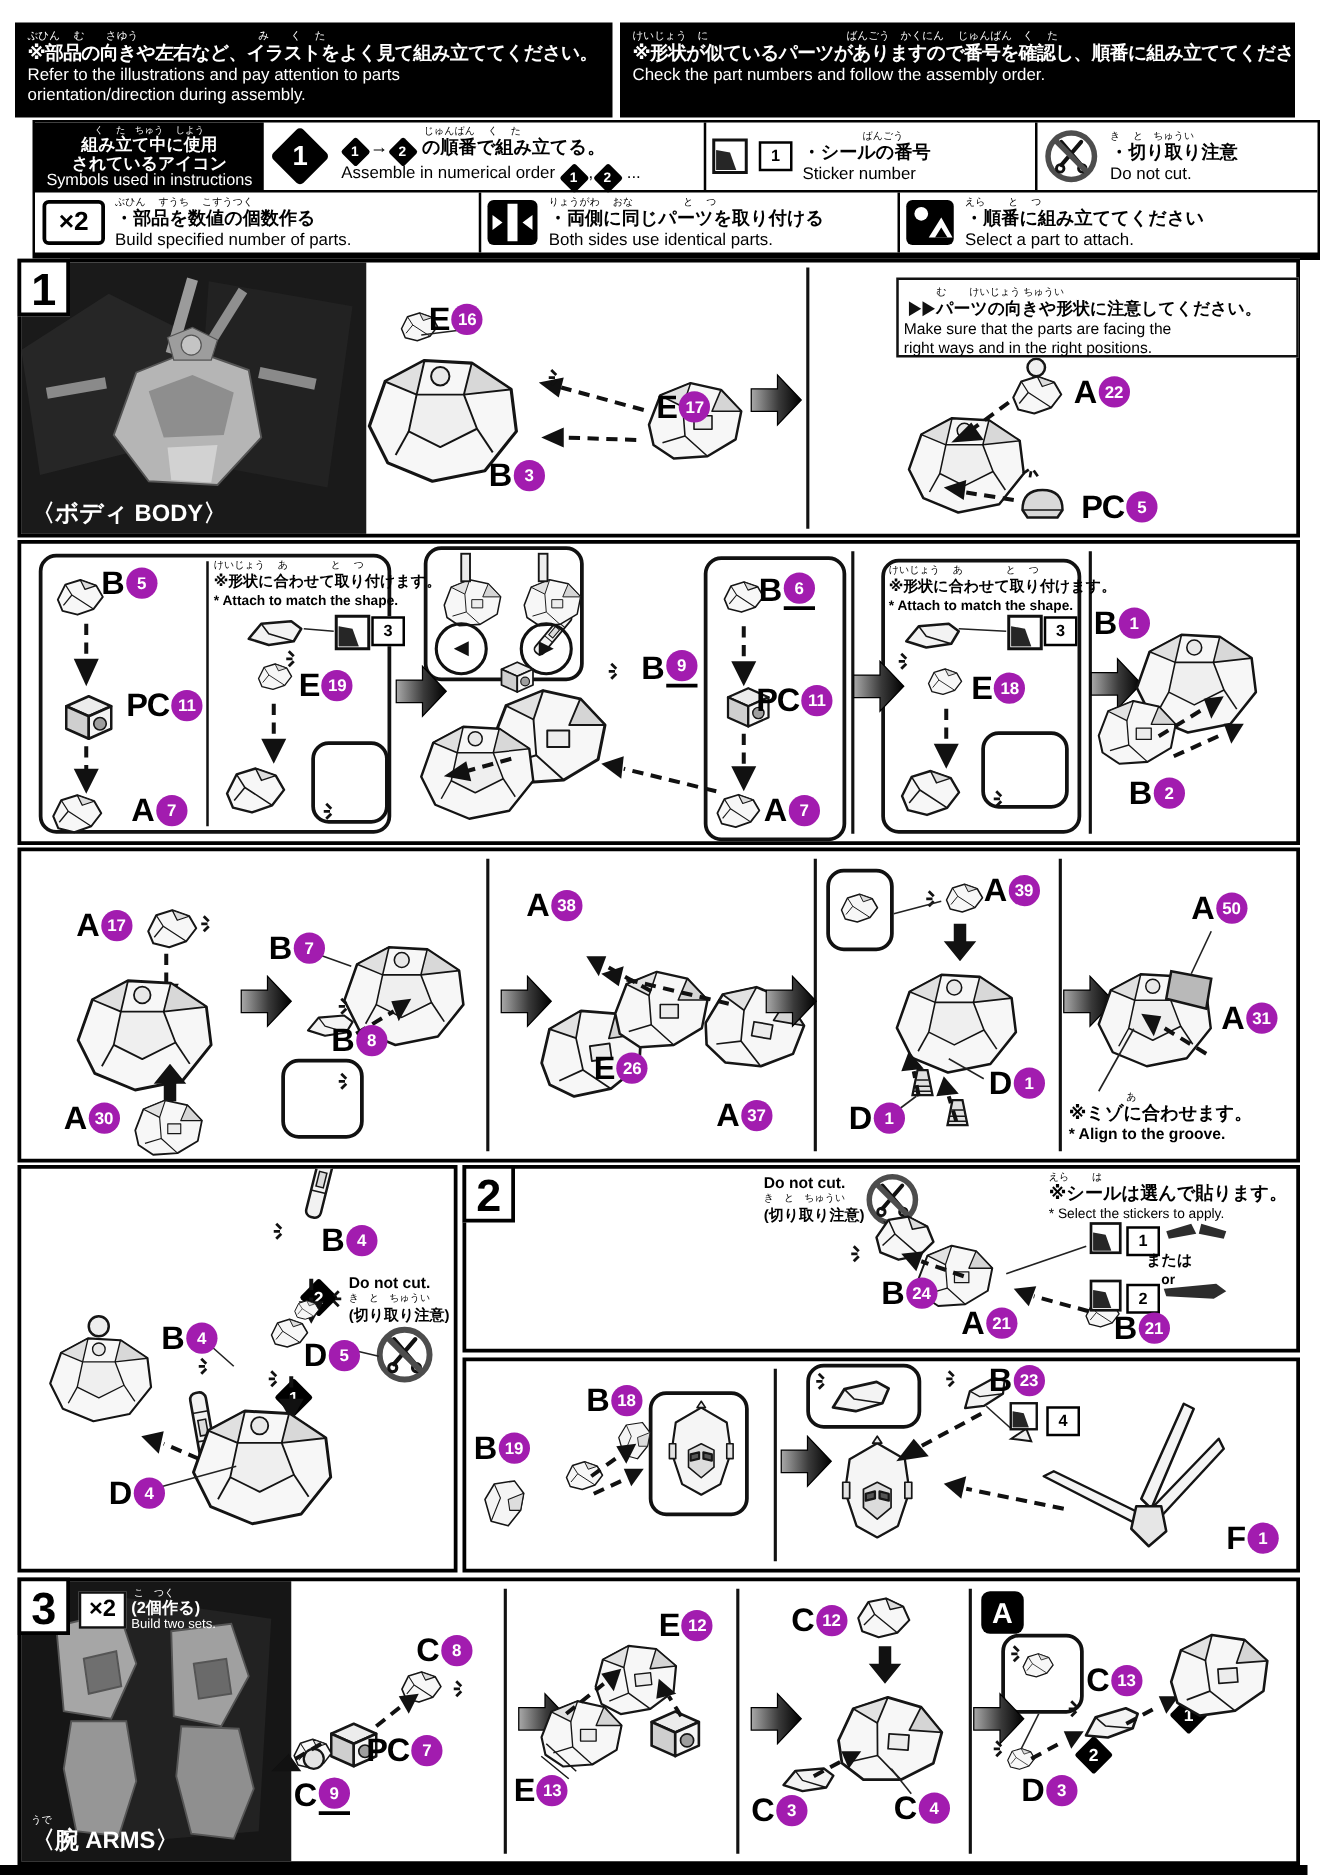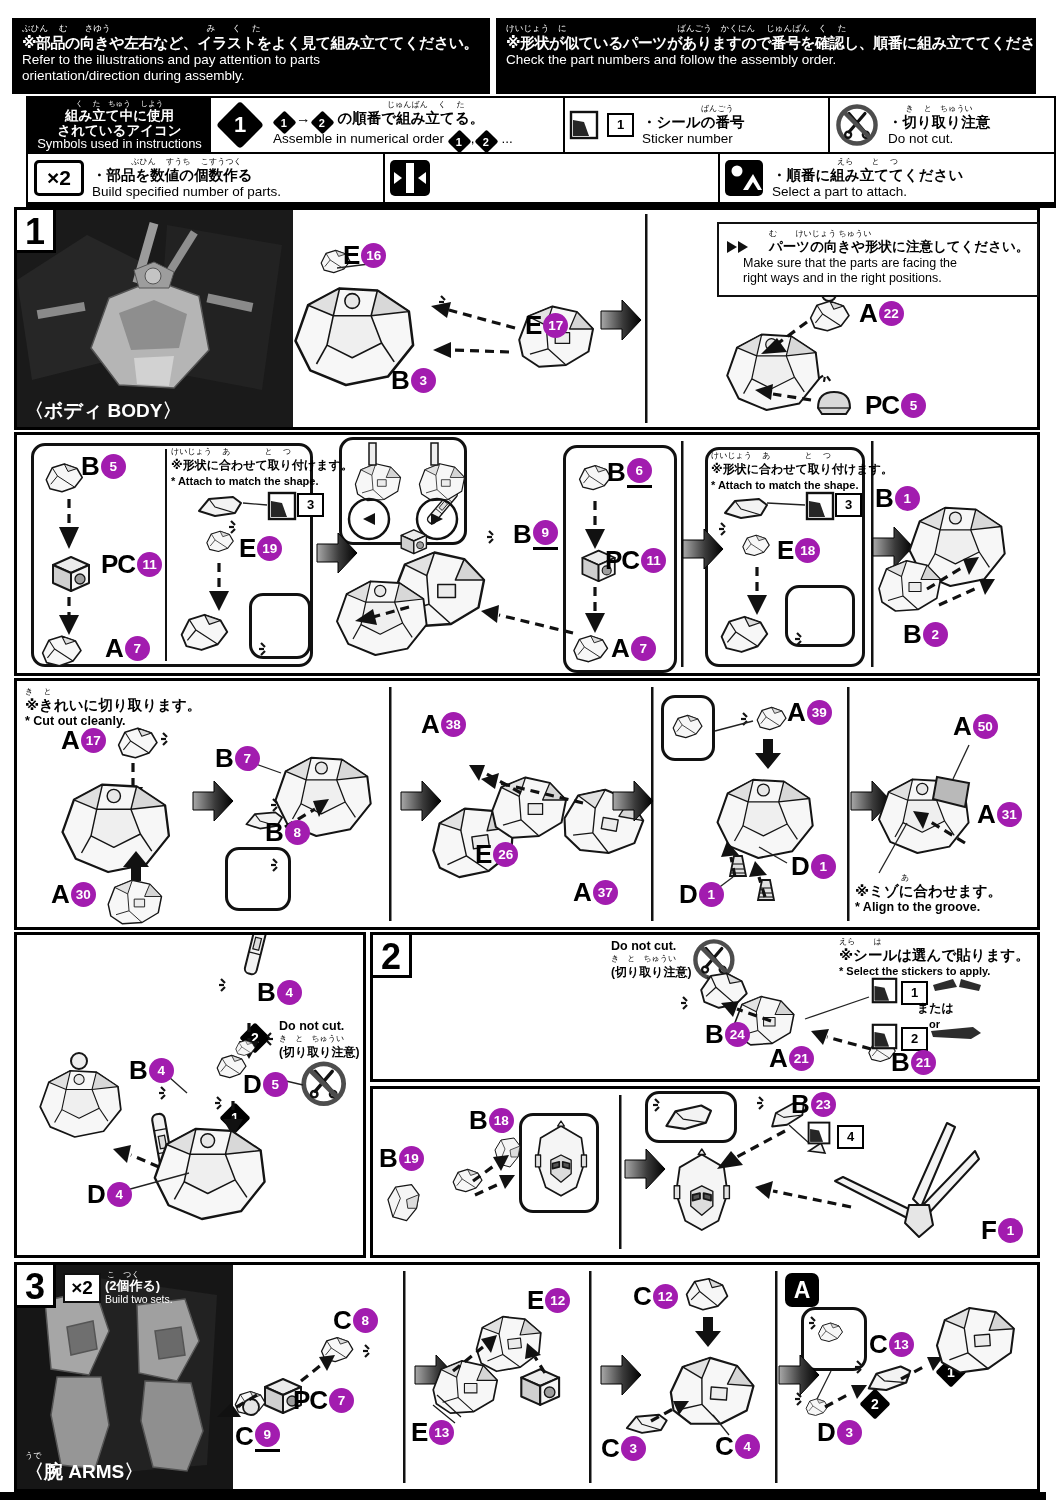--- a/index.html
+++ b/index.html
@@ -11,21 +11,21 @@
   .hnote .jp{font-size:15px;font-weight:bold;line-height:19px;white-space:nowrap;letter-spacing:-0.5px;}
   .hnote .en{font-size:13.5px;line-height:16px;white-space:nowrap;}
   
   .lgd{position:absolute;left:26px;top:96px;width:1026px;height:104px;border:2px solid #000;border-bottom:6px solid #000;box-sizing:content-box;}
   .lgd-title{position:absolute;left:0;top:0;width:183px;height:54px;background:#000;color:#fff;text-align:center;}
   .lgd-title .furi{font-size:7.5px;line-height:8px;margin-top:2px;}
   .lgd-title .jp{font-size:13.5px;font-weight:bold;line-height:15px;}
   .lgd-title .en{font-size:10.5px;line-height:12px;}
   .lcell{position:absolute;display:flex;align-items:center;gap:8px;box-sizing:border-box;padding:4px 6px;}
   .lcell .txt{display:flex;flex-direction:column;}
-  .lfuri{font-size:8px;line-height:9px;white-space:nowrap;text-align:center;}
+  .lfuri{font-size:8px;line-height:9px;white-space:nowrap;}
   .ljp{font-size:14.5px;font-weight:bold;line-height:18px;white-space:nowrap;}
   .len{font-size:13.5px;line-height:16px;white-space:nowrap;}
   .vl{position:absolute;width:2px;background:#000;}
   .hl{position:absolute;height:2px;background:#000;}
   .x2box{border:3px solid #000;border-radius:5px;font-weight:bold;font-size:21px;line-height:30px;width:44px;text-align:center;background:#fff;}
   .bigdia{width:34px;height:34px;background:#000;border-radius:4px;transform:rotate(45deg);display:flex;align-items:center;justify-content:center;margin:4px 8px 4px 6px;flex:none;}
   .bigdia span{transform:rotate(-45deg);color:#fff;font-weight:bold;font-size:22px;}
   .dia{display:inline-flex;width:17px;height:17px;background:#000;border-radius:2px;transform:rotate(45deg);align-items:center;justify-content:center;vertical-align:-3px;margin:0 3px;}
   .dia span{transform:rotate(-45deg);color:#fff;font-weight:bold;font-size:11px;}
   .dia.big{position:absolute;width:22px;height:22px;}
@@ -237,20 +237,25 @@
         <div class="len">Build specified number of parts.</div>
       </div>
     </div>
     <div class="lcell" style="left:355px;top:56px;width:335px;height:48px">
       <svg width="42" height="38">
         <rect x="1" y="1" width="40" height="36" rx="5" fill="#000"></rect>
         <rect x="17" y="4" width="8" height="30" fill="#fff"></rect>
         <polygon points="5,13 13,19 5,25" fill="#fff"></polygon>
         <polygon points="37,13 29,19 37,25" fill="#fff"></polygon>
       </svg>
+      <div class="txt">
+        <div class="lfuri">りょうがわ　 おな　　　　　と　 つ</div>
+        <div class="ljp">・両側に同じパーツを取り付ける</div>
+        <div class="len">Both sides use identical parts.</div>
+      </div>
     </div>
     <div class="lcell" style="left:690px;top:56px;width:336px;height:48px">
       <svg width="40" height="38">
         <rect x="1" y="1" width="38" height="36" rx="5" fill="#000"></rect>
         <circle cx="13" cy="12" r="5.5" fill="#fff"></circle>
         <polygon points="19,31 29,15 38,31" fill="#fff"></polygon>
         <polygon points="24,31 29,23 34,31" fill="#000"></polygon>
       </svg>
       <div class="txt">
         <div class="lfuri">えら　　 と　 つ</div>
@@ -321,21 +326,21 @@
         <span class="cnum">16</span>
       </div>
     <div class="plabel" style="left:508px;top:100px">
         <span>E</span>
         <span class="cnum">17</span>
       </div>
     <div class="plabel" style="left:374px;top:155px">
         <span>B</span>
         <span class="cnum">3</span>
       </div>
-    <div class="cbox" style="left:700px;top:12px;width:322px;height:75px;padding:5px 24px">
+    <div class="cbox" style="left:700px;top:12px;width:322px;height:64px;padding:5px 4px">
       <svg width="22" height="18" style="position:absolute;left:8px;top:14px">
           <use href="#g-dbl"></use>
         </svg>
       <div style="margin-left:26px">
         <div class="nfuri">む　　 けいじょう ちゅうい</div>
         <div class="njp" style="font-size:13.5px">パーツの向きや形状に注意してください。</div>
       </div>
       <div class="nen" style="font-weight:normal">Make sure that the parts are facing the</div>
       <div class="nen" style="font-weight:normal">right ways and in the right positions.</div>
     </div>
@@ -564,25 +569,20 @@
       <use href="#g-lg" transform="translate(854,92) scale(0.8)"></use>
       <polygon points="920,96 952,102 948,126 916,118" fill="#b9b9b9" stroke="#161616" stroke-width="2"></polygon>
       <line class="ld" x1="952" y1="64" x2="936" y2="98"></line>
       <use href="#g-wedge" transform="translate(938,156) rotate(-20 962 168) scale(1.1)"></use>
       <g class="da">
           <line x1="948" y1="162" x2="912" y2="140"></line>
           <polygon points="896,130 912,132 906,148"></polygon>
         </g>
       <line class="ld" x1="862" y1="192" x2="890" y2="142"></line>
     </svg>
-    <div class="note" style="left:8px;top:6px">
-      <div class="nfuri">き　 と</div>
-      <div class="njp">※きれいに切り取ります。</div>
-      <div class="nen">* Cut out cleanly.</div>
-    </div>
     <div class="plabel" style="left:44px;top:44px">
         <span>A</span>
         <span class="cnum">17</span>
       </div>
     <div class="plabel" style="left:34px;top:198px">
         <span>A</span>
         <span class="cnum">30</span>
       </div>
     <div class="plabel" style="left:198px;top:62px">
         <span>B</span>
@@ -715,21 +715,21 @@
       <use href="#g-stick" transform="translate(498,88) scale(0.9)"></use>
     </svg>
     <div class="note" style="left:238px;top:4px">
       <div class="nen">Do not cut.</div>
       <div class="nfuri">き　と　ちゅうい</div>
       <div class="njp sm">(切り取り注意)</div>
     </div>
     <div class="note" style="left:466px;top:2px">
       <div class="nfuri">えら　　 は</div>
       <div class="njp">※シールは選んで貼ります。</div>
-      <div class="nen sm" style="font-weight:bold">* Select the stickers to apply.</div>
+      <div class="nen sm" style="font-weight:normal">* Select the stickers to apply.</div>
     </div>
     <div class="sbadge" style="left:528px;top:46px">1</div>
     <div class="note" style="left:544px;top:64px">
       <div class="njp sm">または</div>
       <div class="nen sm" style="margin-left:12px">or</div>
     </div>
     <div class="sbadge" style="left:528px;top:92px">2</div>
     <div class="plabel" style="left:332px;top:84px">
         <span>B</span>
         <span class="cnum">24</span>

